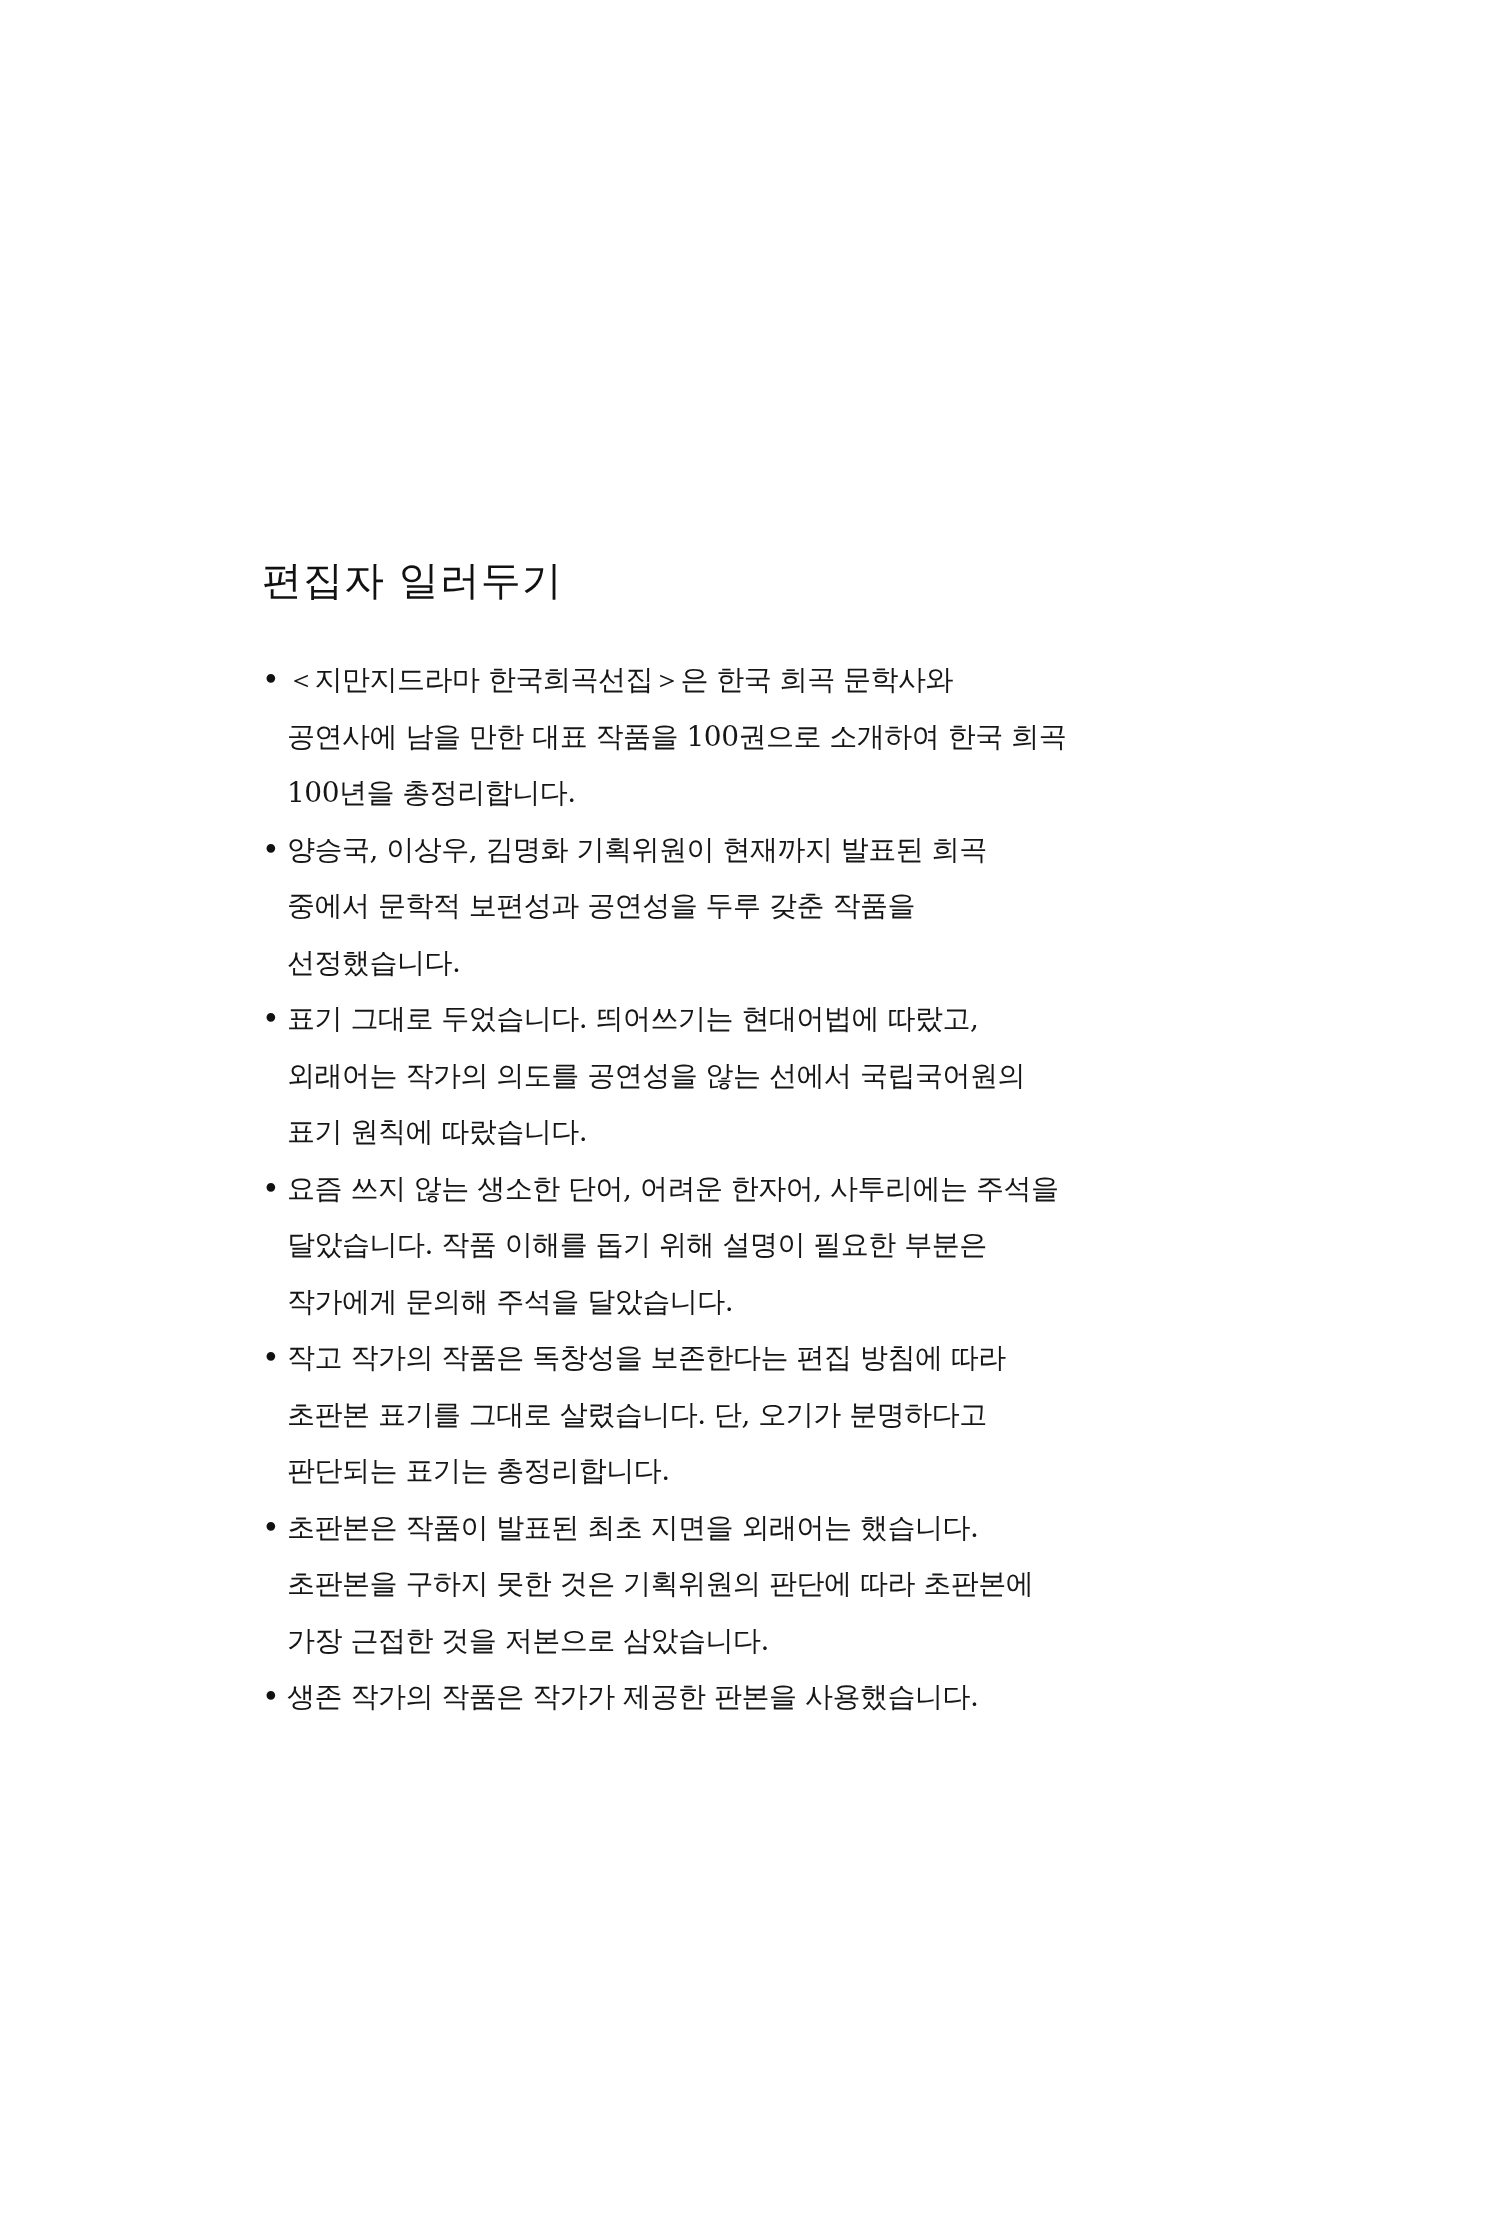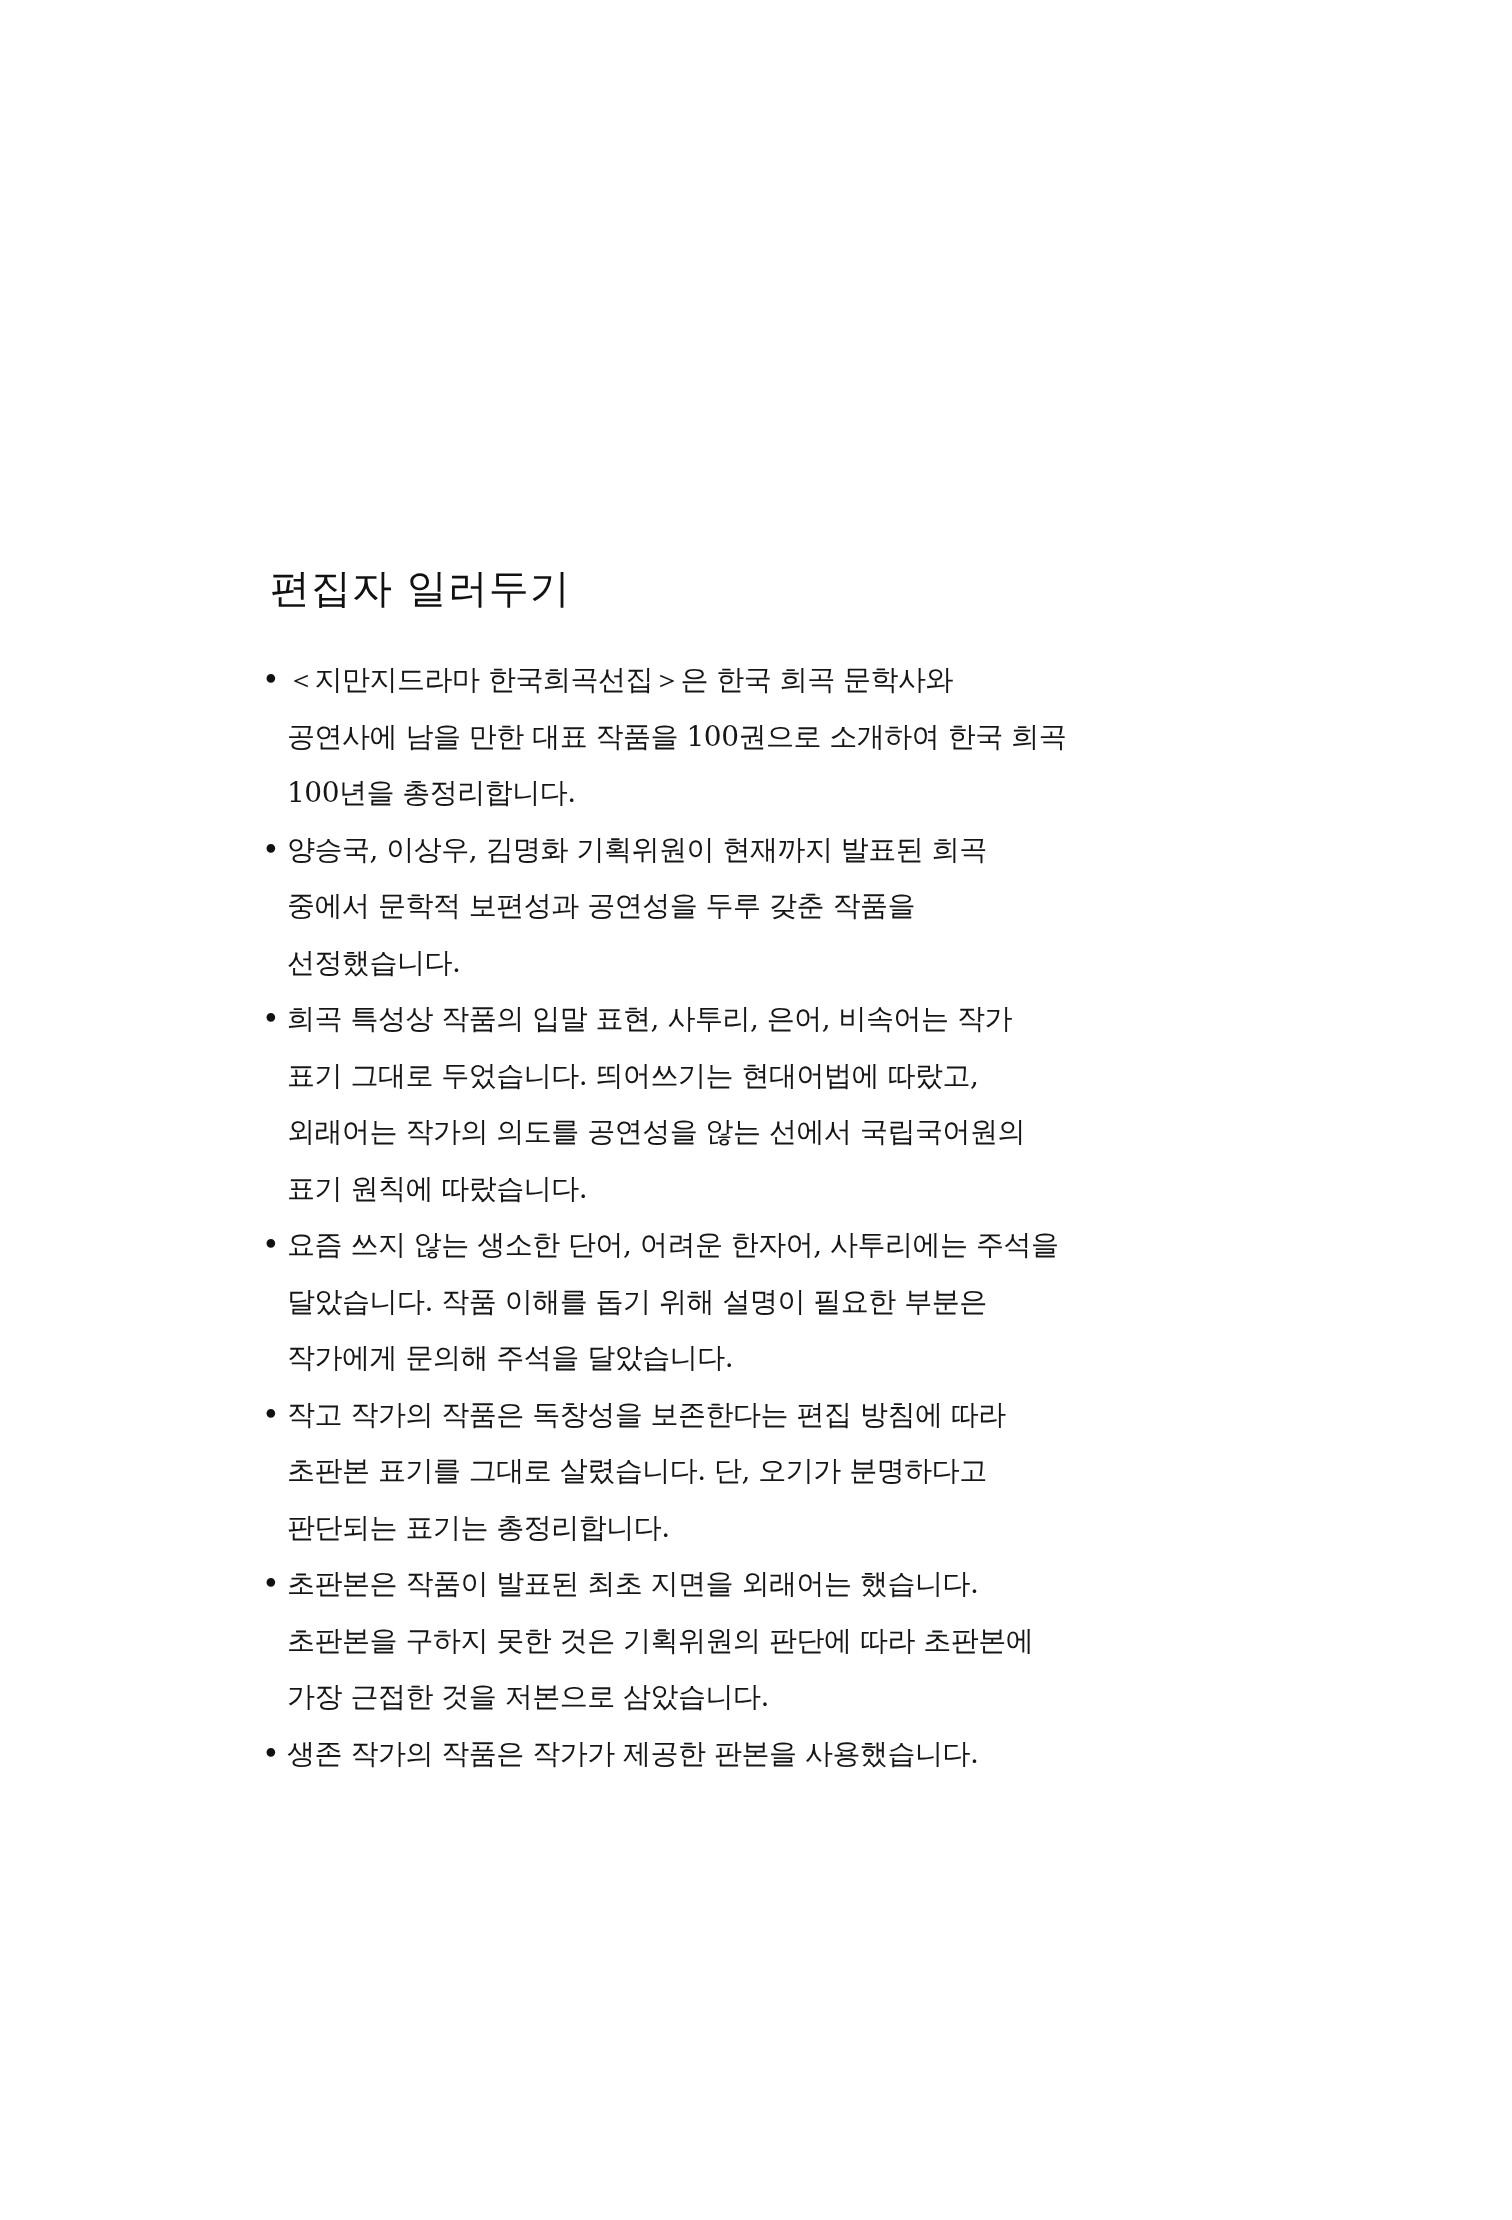--- a/index.html
+++ b/index.html
@@ -20,21 +20,21 @@
       left: 0;
       top: 0;
       width: 1512px;
       height: 2220px;
       background: #ffffff;
     }
     .title {
       position: absolute;
       left: 262px;
       top: 556px;
-      margin: 8px;
+      margin: 0;
       font-size: 40px;
       font-weight: normal;
       letter-spacing: 1px;
       line-height: 48px;
       color: #111111;
     }
     .notes {
       position: absolute;
       left: 262px;
       top: 652px;
@@ -82,21 +82,20 @@
       <span class="line">100년을 총정리합니다.</span>
     </li>
     <li class="note">
       <span class="bullet">•</span>
       <span class="line">양승국, 이상우, 김명화 기획위원이 현재까지 발표된 희곡</span>
       <span class="line">중에서 문학적 보편성과 공연성을 두루 갖춘 작품을</span>
       <span class="line">선정했습니다.</span>
     </li>
     <li class="note">
       <span class="bullet">•</span>
-      <span class="line">희곡 특성상 작품의 입말 표현, 사투리, 은어, 비속어는 작가</span>
       <span class="line">표기 그대로 두었습니다. 띄어쓰기는 현대어법에 따랐고,</span>
       <span class="line">외래어는 작가의 의도를 공연성을 않는 선에서 국립국어원의</span>
       <span class="line">표기 원칙에 따랐습니다.</span>
     </li>
     <li class="note">
       <span class="bullet">•</span>
       <span class="line">요즘 쓰지 않는 생소한 단어, 어려운 한자어, 사투리에는 주석을</span>
       <span class="line">달았습니다. 작품 이해를 돕기 위해 설명이 필요한 부분은</span>
       <span class="line">작가에게 문의해 주석을 달았습니다.</span>
     </li>

